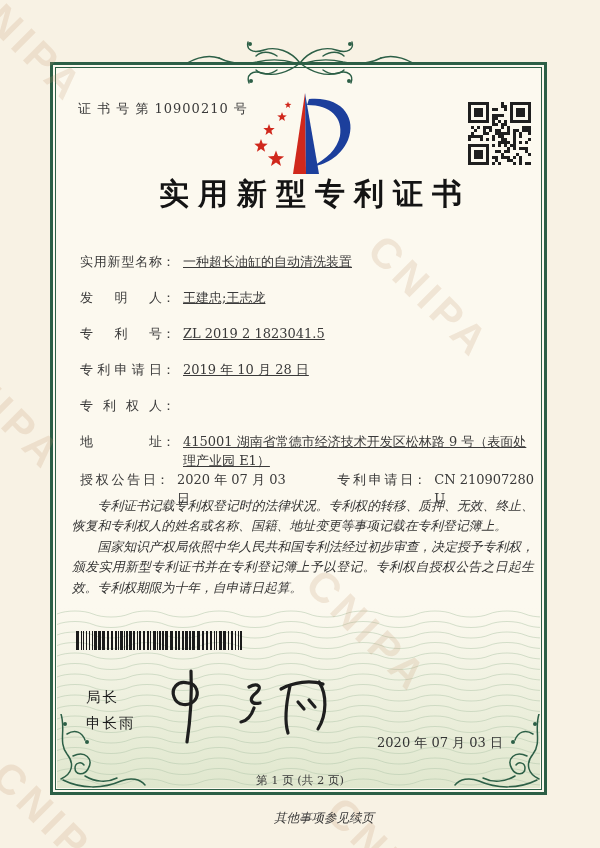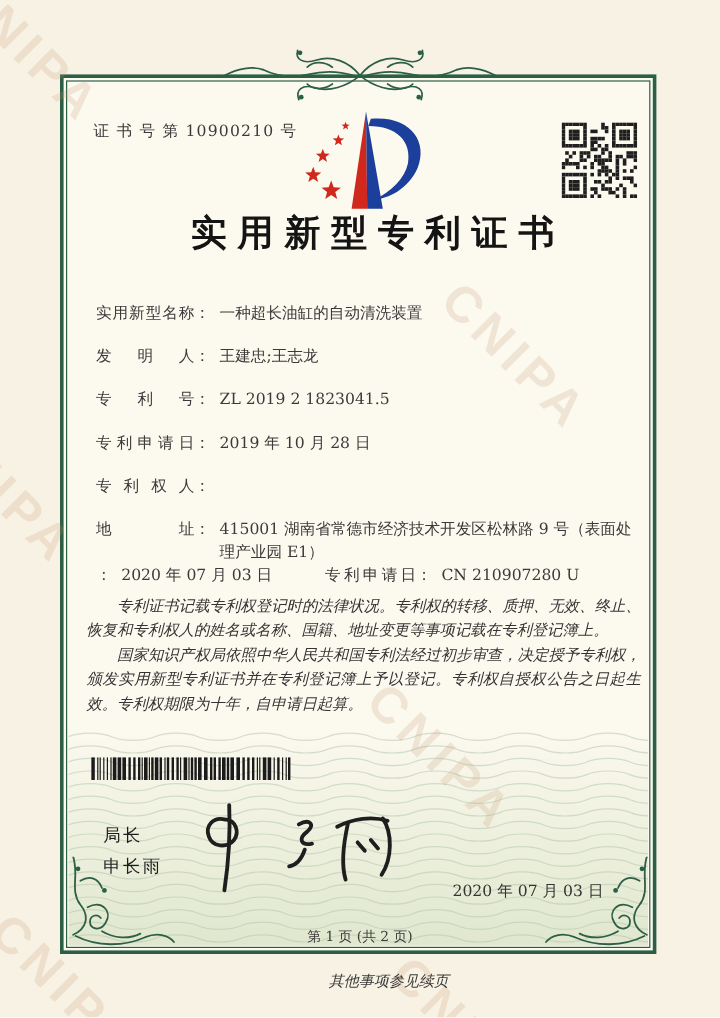--- a/index.html
+++ b/index.html
@@ -32,21 +32,21 @@
   .qr { position:absolute; left:468px; top:102px; width:63px; height:63px; }
   .logo { position:absolute; left:240px; top:90px; }
   .title {
     position:absolute; left:0; top:174px; width:600px; text-align:center;
     font-size:30px; font-weight:bold; letter-spacing:9px; color:#141414;padding-left:15px;
   }
   .fields { position:absolute; left:80px; top:252px; width:448px; font-size:13px; color:#3a3a3a; }
   .frow { display:flex; margin-bottom:17px; line-height:19px; }
   .flabel { width:82px; flex:none; text-align:justify; text-align-last:justify; }
   .fcolon { flex:none; margin-right:8px; }
-  .fvalue { flex:1; }
+  .fvalue { flex:1;text-decoration:underline; }
   .grant-row { position:absolute; left:80px; top:470px; width:460px; font-size:13px; color:#3a3a3a; display:flex; }
   .gpair { display:flex; line-height:19px; }
   .gpair .flabel { width:76px; }
   .gpair2 { margin-left:44px; }
   .paras {
     position:absolute; left:72px; top:496px; width:462px;
     font-size:12.8px; line-height:1.6; font-style:italic; color:#333;
     text-align:justify;
   }
   .paras p { margin:0; text-indent:2em; }
@@ -399,20 +399,21 @@
       </div>
       <div class="frow">
         <span class="flabel">地址</span>
           <span class="fcolon">：</span>
         <span class="fvalue">415001 湖南省常德市经济技术开发区松林路 9 号（表面处理产业园 E1）</span>
       </div>
     </div>
 
     <div class="grant-row">
       <div class="gpair">
+        <span class="flabel">授权公告日</span>
           <span class="fcolon">：</span>
         <span>2020 年 07 月 03 日</span>
       </div>
       <div class="gpair gpair2">
         <span class="flabel">专利申请日</span>
           <span class="fcolon">：</span>
         <span>CN 210907280 U</span>
       </div>
     </div>
 

